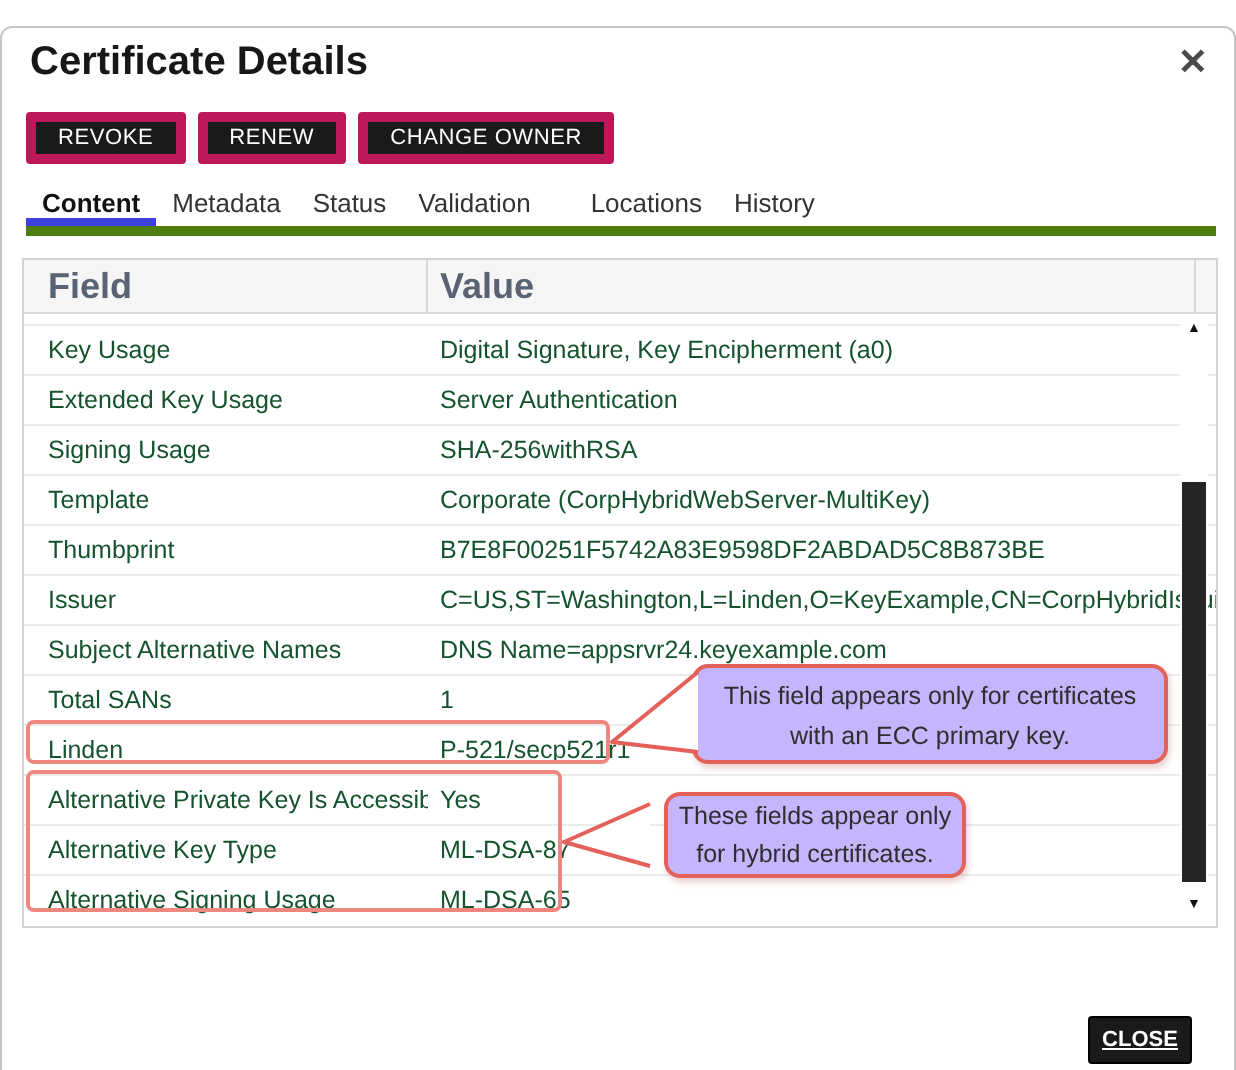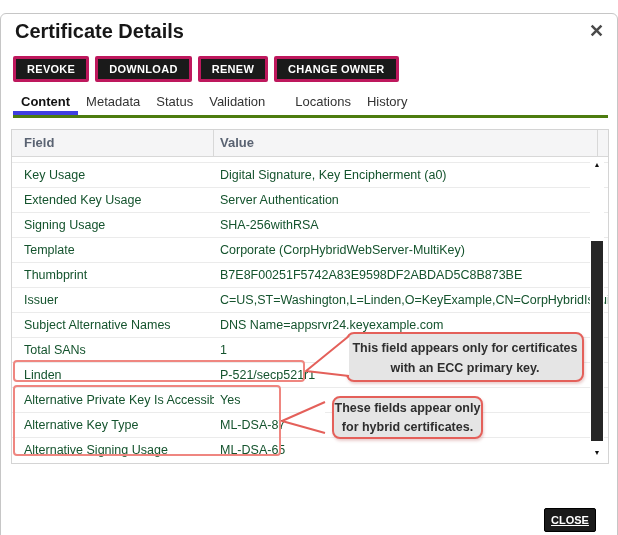--- a/index.html
+++ b/index.html
@@ -10,39 +10,39 @@
   }
   .dialog-title {
     position:absolute; left:14px; top:6px; font-size:20px; font-weight:bold; color:#171717;
   }
   .close-x {
     position:absolute; right:13px; top:7px; font-size:18px; font-weight:bold; color:#4a4a4a;
     cursor:pointer; line-height:20px;
   }
   .actions { position:absolute; left:12px; top:42px; display:flex; gap:6px; }
   .action-btn {
-    background:var(--btn-bg,#1a1a1a); color:#fff; border:3px solid #be185d; border-radius:2px;
-    font-family:"Liberation Sans", sans-serif; font-size:11px; font-weight:bold;
+    background:var(--btn-bg,#1a1a1a); color:#fff; border:5px solid #be185d; border-radius:2px;
+    font-family:"Liberation Sans", sans-serif; font-size:11px; font-weight:normal;
     letter-spacing:.3px; height:26px; padding:0 11px; cursor:pointer;
   }
   .tabs {
     position:absolute; left:12px; top:78px; width:595px; height:26px;
-    display:flex; border-bottom:3px solid #4d7c0f; font-size:13px; color:#333;
+    display:flex; border-bottom:5px solid #4d7c0f; font-size:13px; color:#333;
   }
   .tab { padding:2px 8px 6px 8px; border-bottom:4px solid transparent; cursor:pointer; white-space:nowrap; }
   .tab.active { font-weight:bold; color:#111; border-bottom-color:var(--accent,#3f3fe0); }
   .tab.gap-after { margin-right:14px; }
 
   .table {
     position:absolute; left:10px; top:115px; width:598px; height:335px;
     border:1px solid #d4d4d4; background:#fff;
   }
   .thead {
     display:flex; height:27px; line-height:26px; background:#f5f5f6;
-    border-bottom:1px solid #d8d8d8; font-size:13px; font-weight:bold; color:#5a6372;
+    border-bottom:1px solid #d8d8d8; font-size:18px; font-weight:bold; color:#5a6372;
   }
   .th-field { width:202px; padding-left:12px; border-right:1px solid #d8d8d8; }
   .th-value { flex:1; padding-left:6px; border-right:1px solid #d8d8d8; margin-right:10px; }
   .tbody { padding-top:5px; }
   .trow { display:flex; height:25px; line-height:24px; border-top:1px solid #ebebeb; font-size:12.5px; color:#14532d; }
   .cf { width:202px; padding-left:12px; white-space:nowrap; overflow:hidden; }
   .cv { flex:1; padding-left:6px; padding-right:24px; white-space:nowrap; overflow:hidden; }
 
   .scrollbar { position:absolute; right:4px; top:29px; bottom:5px; width:14px; background:#fff; }
   .sb-up, .sb-down {
@@ -50,23 +50,23 @@
     font-size:7px; color:#111; line-height:11px; cursor:pointer;
   }
   .sb-up { top:0; } .sb-down { bottom:0; }
   .sb-thumb { position:absolute; left:1px; top:82px; width:12px; height:200px; background:#262626; cursor:grab; }
 
   
   .hl-box { position:absolute; border:2px solid #ef8680; border-radius:4px; pointer-events:none; }
   .hl-ecc    { left:12px; top:346px; width:292px; height:22px; }
   .hl-hybrid { left:12px; top:371px; width:268px; height:71px; }
   .callout {
-    position:absolute; background:#e5e5e5; border:2px solid #e4605a; border-radius:8px;
+    position:absolute; background:#c4b5fd; border:2px solid #e4605a; border-radius:8px;
     box-shadow:1px 2px 3px rgba(170,60,60,.25); text-align:center;
-    font-size:12.5px; color:#2e2e2e; z-index:5;font-weight:bold;
+    font-size:12.5px; color:#2e2e2e; z-index:5;
   }
   .callout-line { line-height:20px; white-space:nowrap; }
   .co-ecc    { left:345px; top:318px; width:238px; height:50px; padding-top:4px; }
   .co-hybrid { left:331px; top:382px; width:151px; height:43px; padding-top:1px; }
   .co-hybrid .callout-line { line-height:19px; }
   .tails { position:absolute; left:0; top:0; width:618px; height:535px; z-index:6; pointer-events:none; }
 
   .close-btn {
     position:absolute; right:21px; bottom:15px; width:52px; height:24px;
     background:var(--btn-bg,#1a1a1a); color:#fff; border:1px solid #000; border-radius:2px;
@@ -76,21 +76,20 @@
 </head>
 <body>
 
 <div class="dialog">
 
   <div class="dialog-title">Certificate Details</div>
   <span class="close-x">✕</span>
 
   <div class="actions" id="actions">
       <button class="action-btn">REVOKE</button>
-      <button class="action-btn">DOWNLOAD</button>
       <button class="action-btn">RENEW</button>
       <button class="action-btn">CHANGE OWNER</button>
     </div>
 
   <div class="tabs" id="tabs">
       <div class="tab active">Content</div>
       <div class="tab">Metadata</div>
       <div class="tab">Status</div>
       <div class="tab gap-after">Validation</div>
       <div class="tab">Locations</div>

